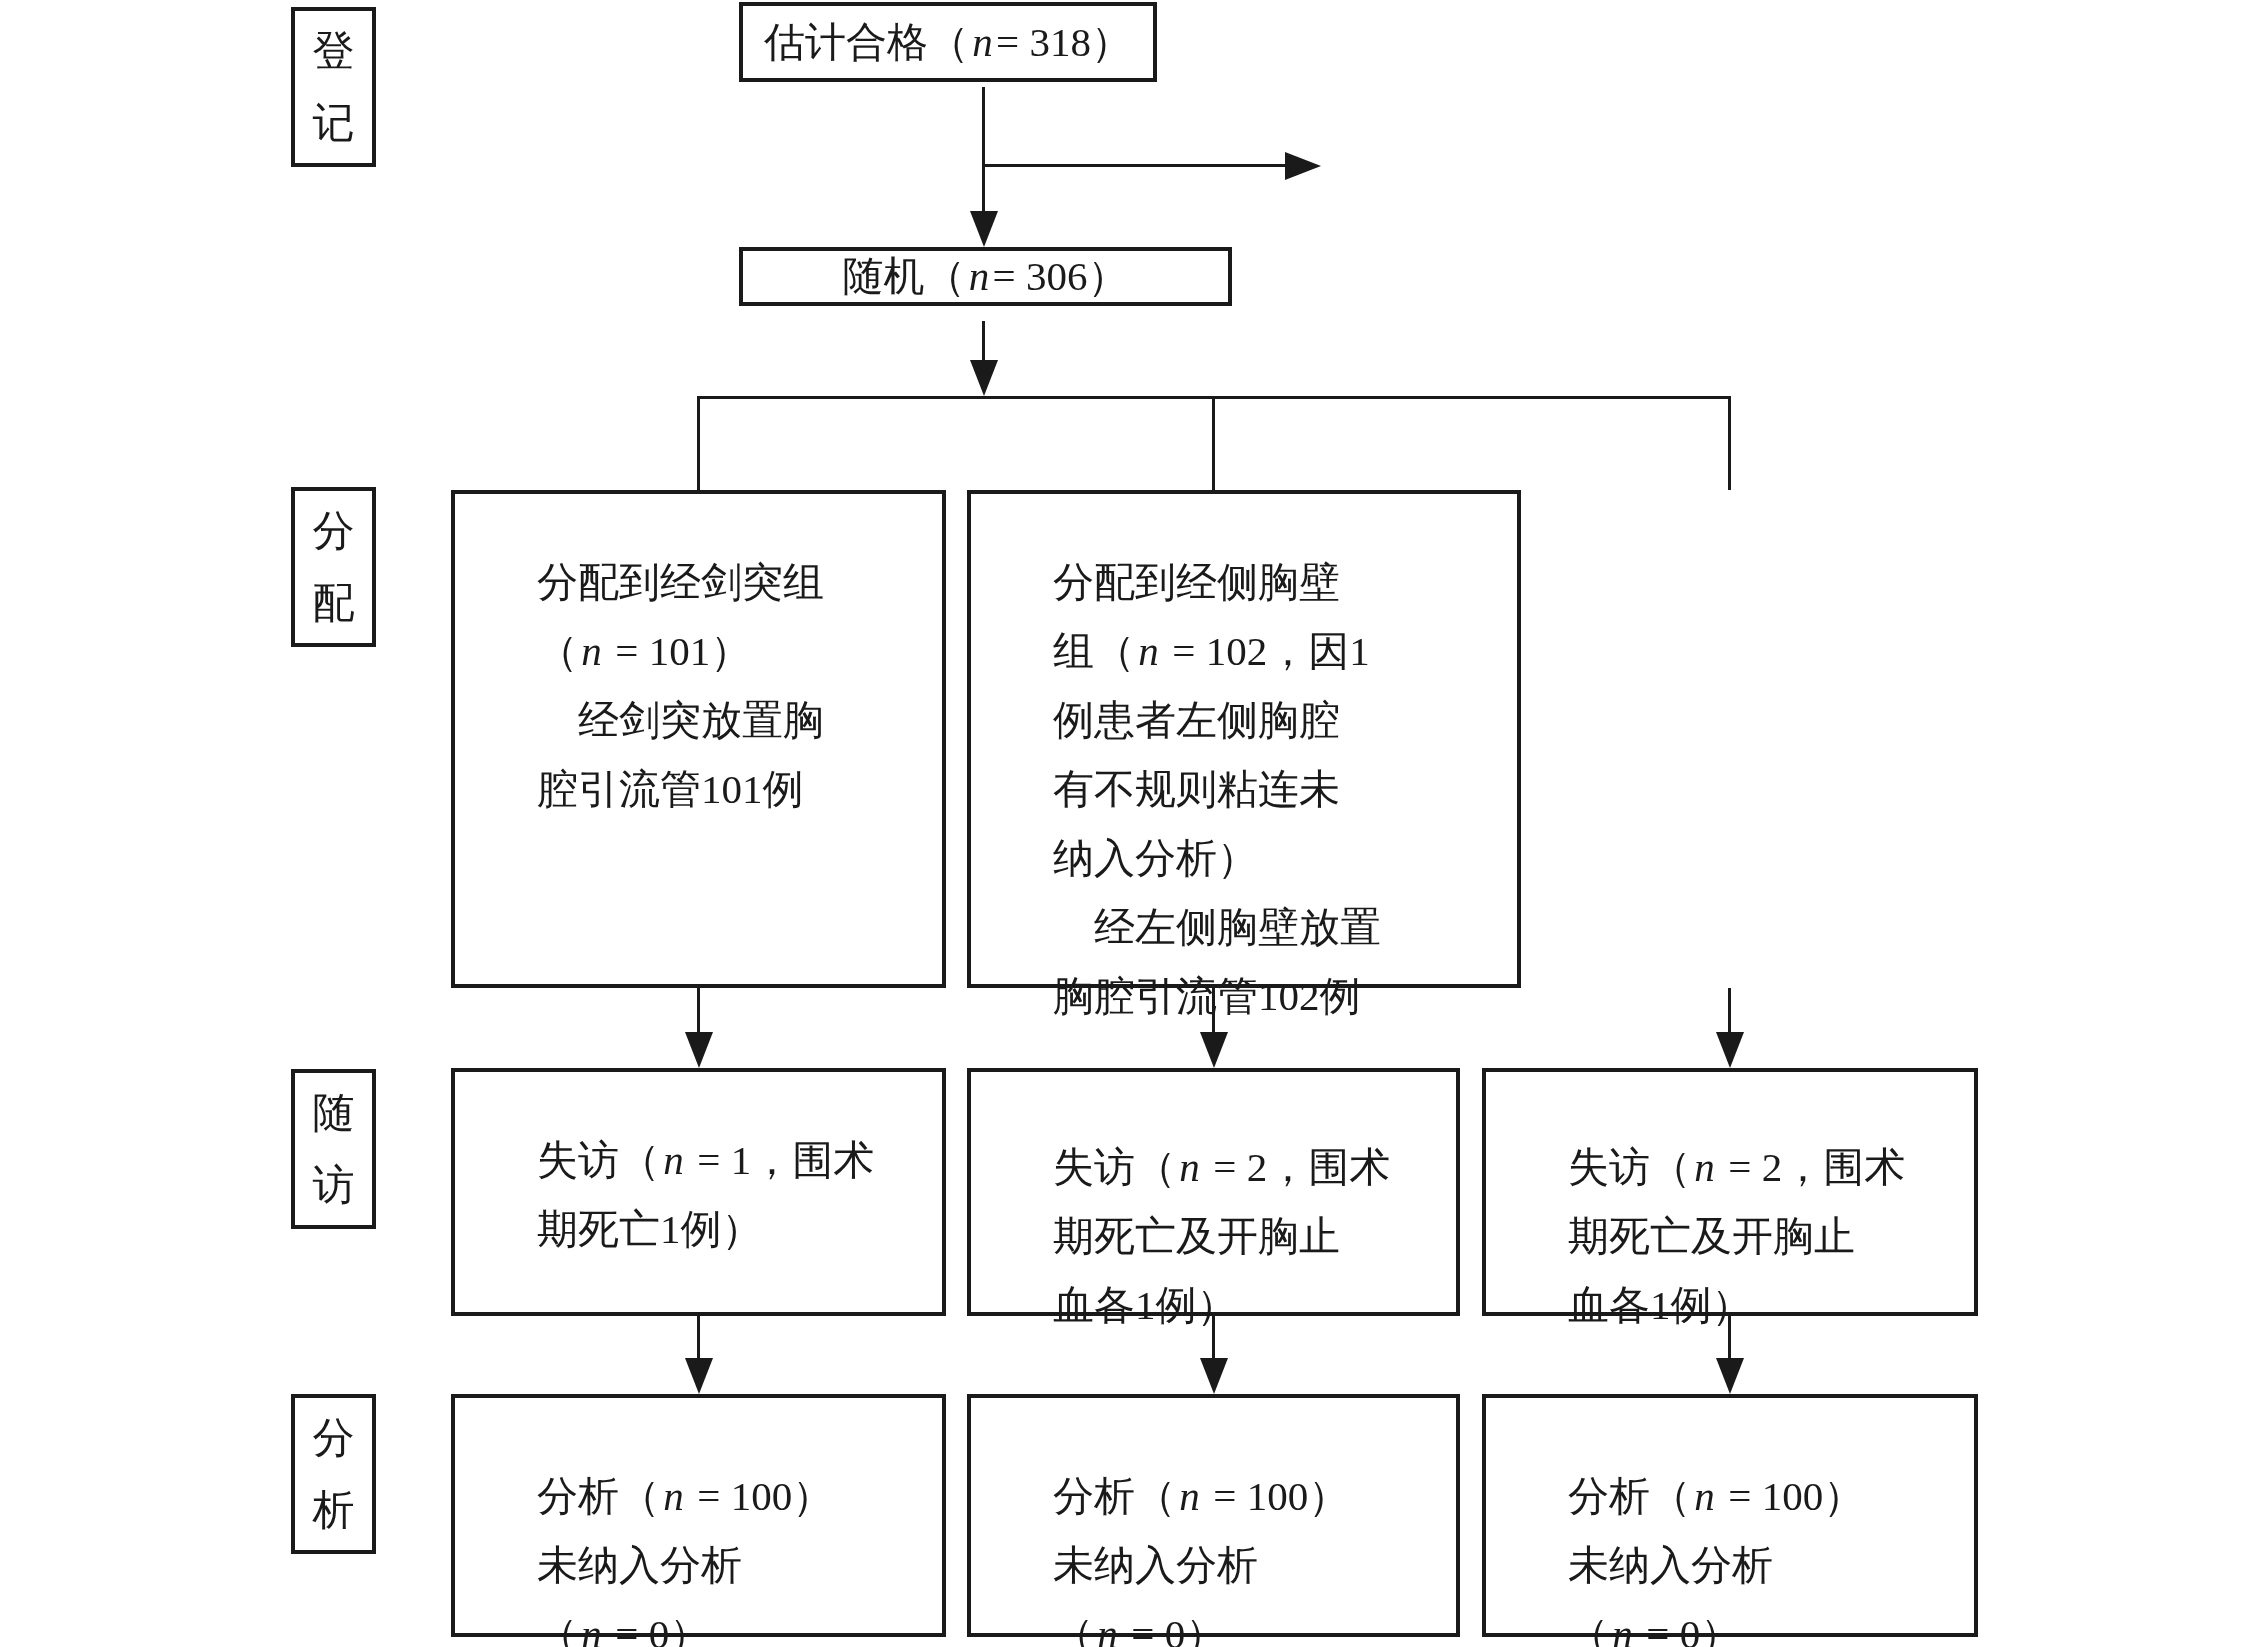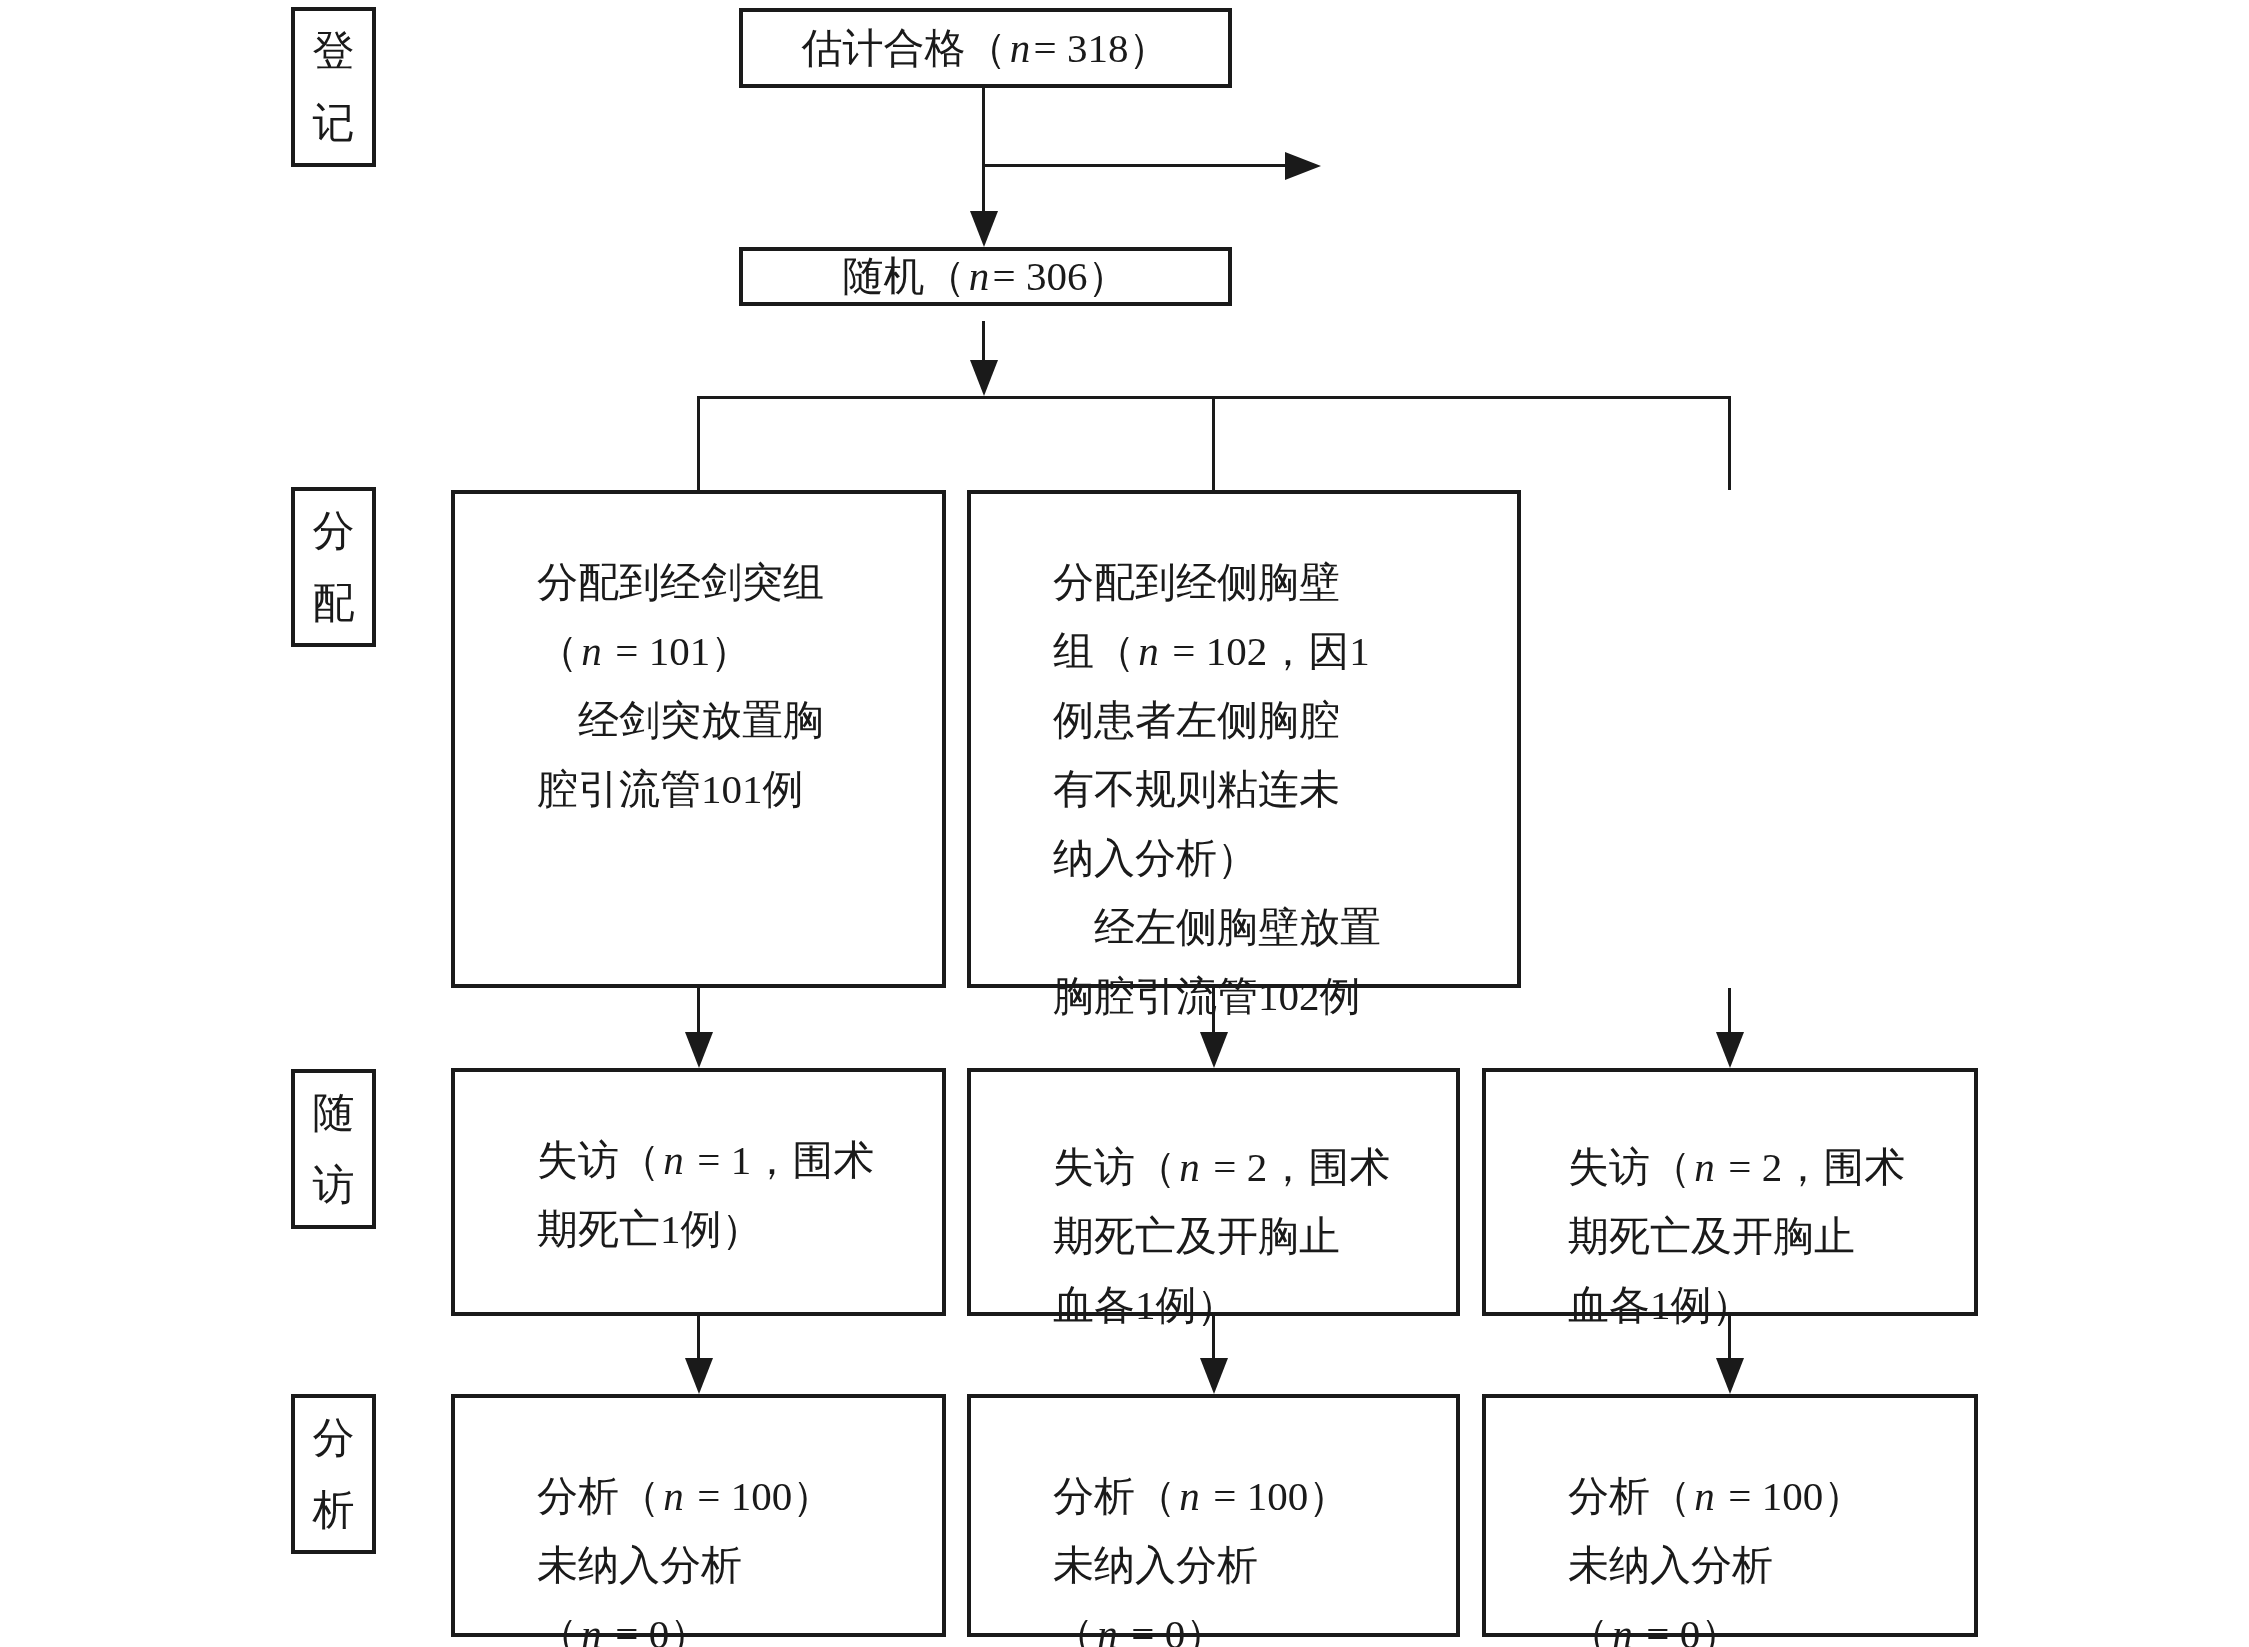--- a/index.html
+++ b/index.html
@@ -78,21 +78,21 @@
   </div>
   <div class="labelbox" style="left:291px;top:1069px;width:85px;height:160px">
     <span>随
 访</span>
   </div>
   <div class="labelbox" style="left:291px;top:1394px;width:85px;height:160px">
     <span>分
 析</span>
   </div>
 
-  <div class="box" style="left:739px;top:8px;width:493px;height:80px">
+  <div class="box" style="left:739px;top:2px;width:418px;height:80px">
     <div class="btext centered">估计合格（<i class="mn">n</i> = 318）</div>
   </div>
 
 
   <div class="box" style="left:739px;top:247px;width:493px;height:59px">
     <div class="btext centered">随机（<i class="mn">n</i> = 306）</div>
   </div>
 
   <div class="box" style="left:451px;top:490px;width:495px;height:498px">
     <div class="btext pad">分配到经剑突组

